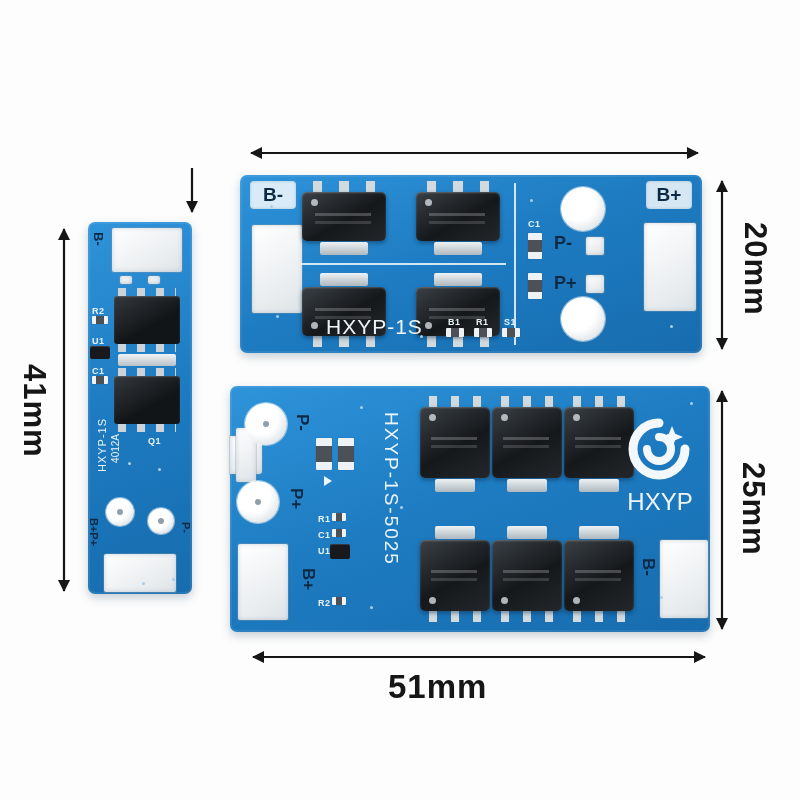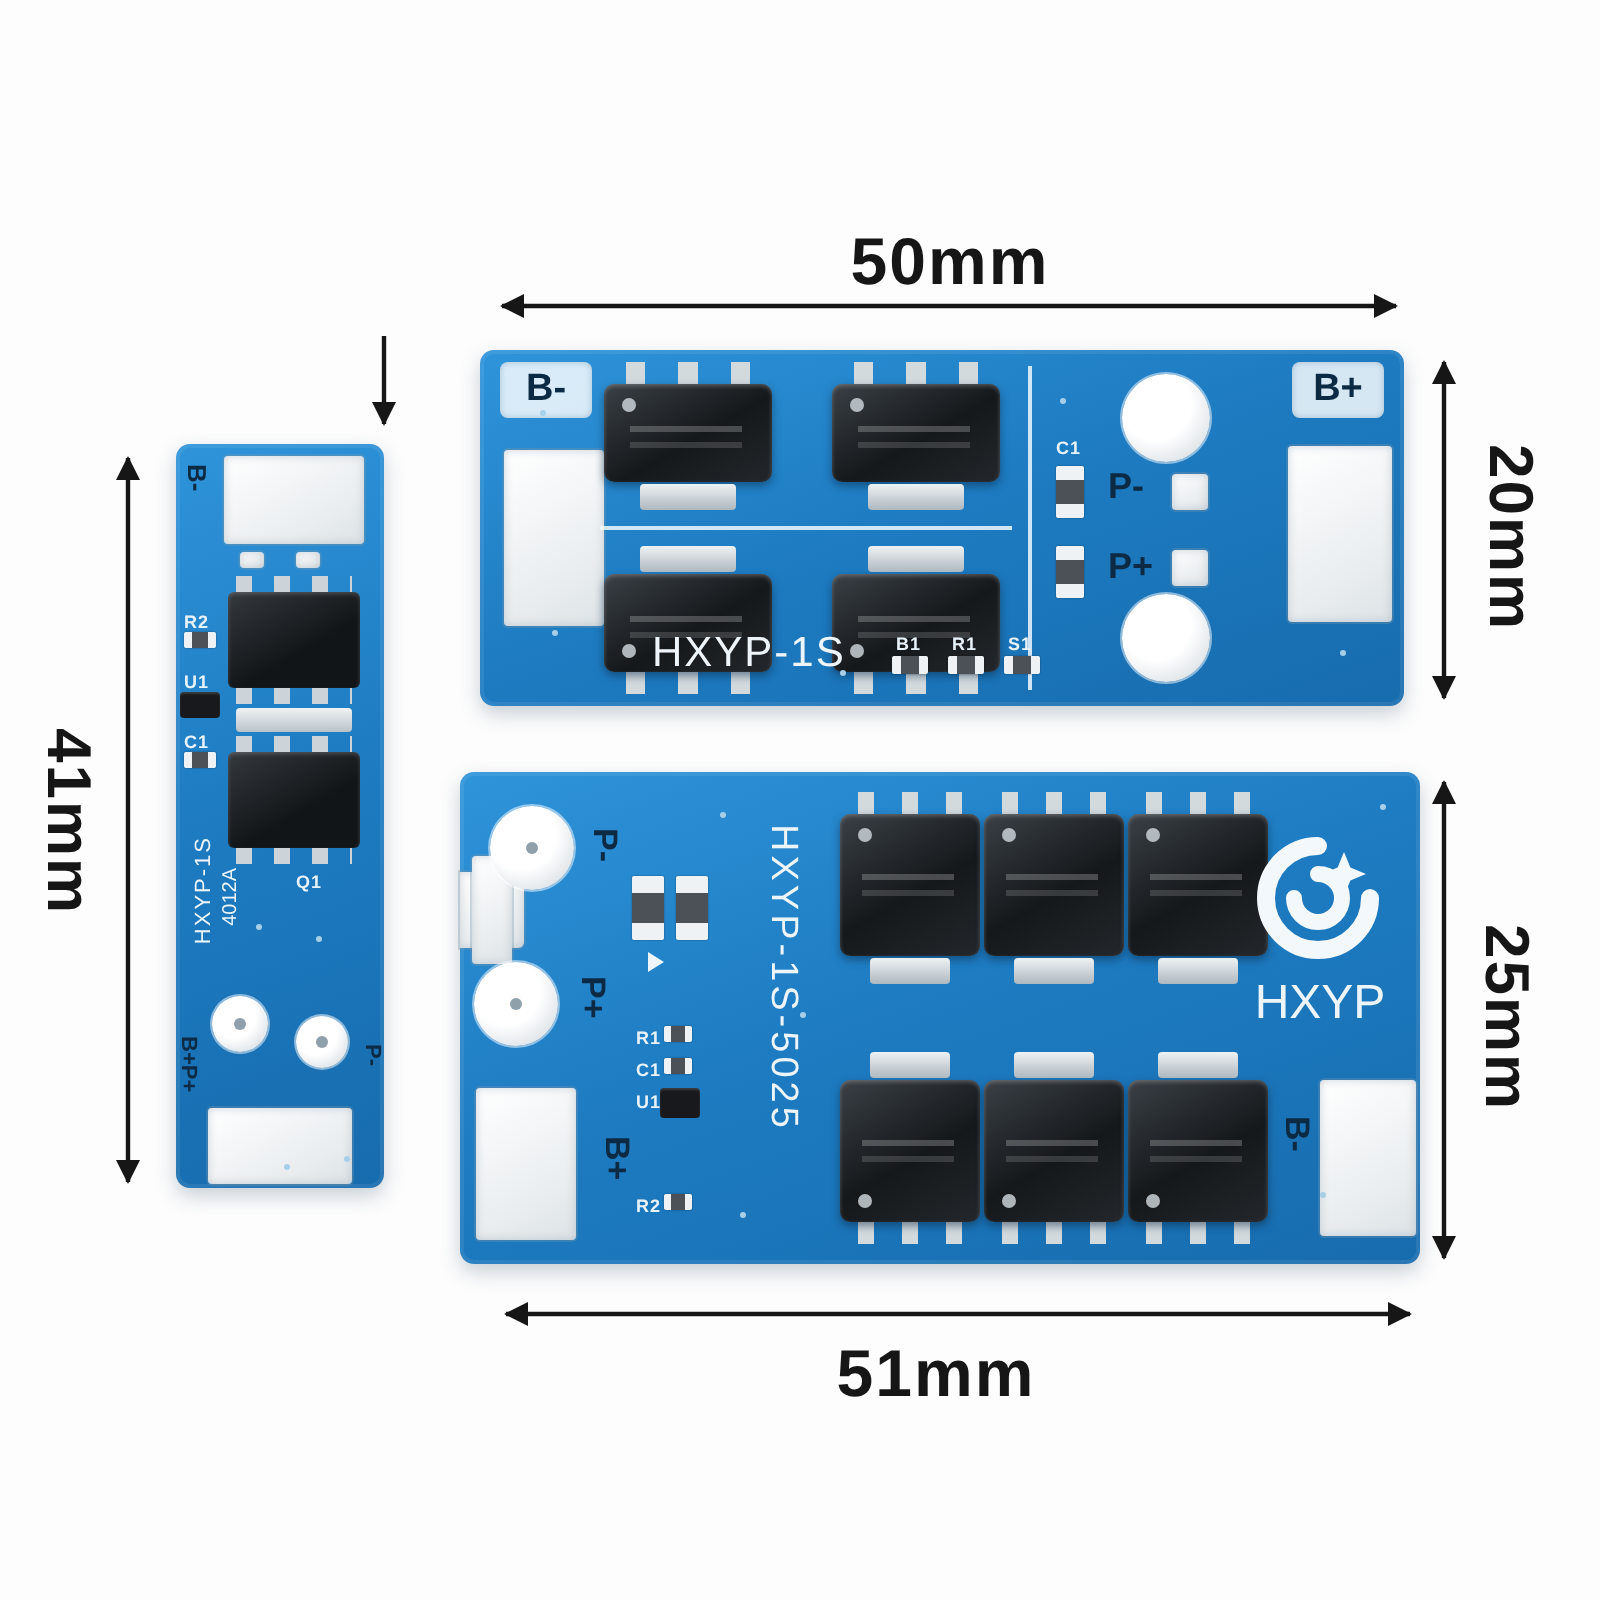--- a/index.html
+++ b/index.html
@@ -63,25 +63,24 @@
     <g stroke="#161616" stroke-width="2.2">
       <line x1="251" y1="153" x2="698" y2="153" marker-start="url(#arw)" marker-end="url(#arw)"></line>
       <line x1="64" y1="229" x2="64" y2="591" marker-start="url(#arw)" marker-end="url(#arw)"></line>
       <line x1="722" y1="181" x2="722" y2="349" marker-start="url(#arw)" marker-end="url(#arw)"></line>
       <line x1="722" y1="391" x2="722" y2="629" marker-start="url(#arw)" marker-end="url(#arw)"></line>
       <line x1="253" y1="657" x2="705" y2="657" marker-start="url(#arw)" marker-end="url(#arw)"></line>
       <line x1="192" y1="168" x2="192" y2="212" marker-end="url(#arw)"></line>
     </g>
   </svg>
 
-  <div class="dim-label" style="left:395px;top:112px;width:160px;text-align:center;font-size:33px">50mm</div>
   <div class="dim-label vtext" style="left:16px;top:364px">41mm</div>
   <div class="dim-label vtext" style="left:737px;top:222px">20mm</div>
   <div class="dim-label vtext" style="left:735px;top:462px">25mm</div>
-  <div class="dim-label" style="left:388px;top:668px;width:160px;text-align:center;font-size:33px">51mm</div>
+  <div class="dim-label" style="left:388px;top:668px;width:160px;text-align:left;font-size:33px">51mm</div>
 
   <div class="board" style="left:88px;top:222px;width:104px;height:372px">
     <span class="skd vtext" style="left:3px;top:10px;font-size:13px">B-</span>
     <div class="pad" style="left:24px;top:6px;width:70px;height:44px"></div>
     <div class="pad" style="left:32px;top:54px;width:12px;height:8px"></div>
     <div class="pad" style="left:60px;top:54px;width:12px;height:8px"></div>
 
     <span class="ref" style="left:4px;top:84px">R2</span>
     <div class="smd" style="left:4px;top:94px;width:16px;height:8px"></div>
     <span class="ref" style="left:4px;top:114px">U1</span>

